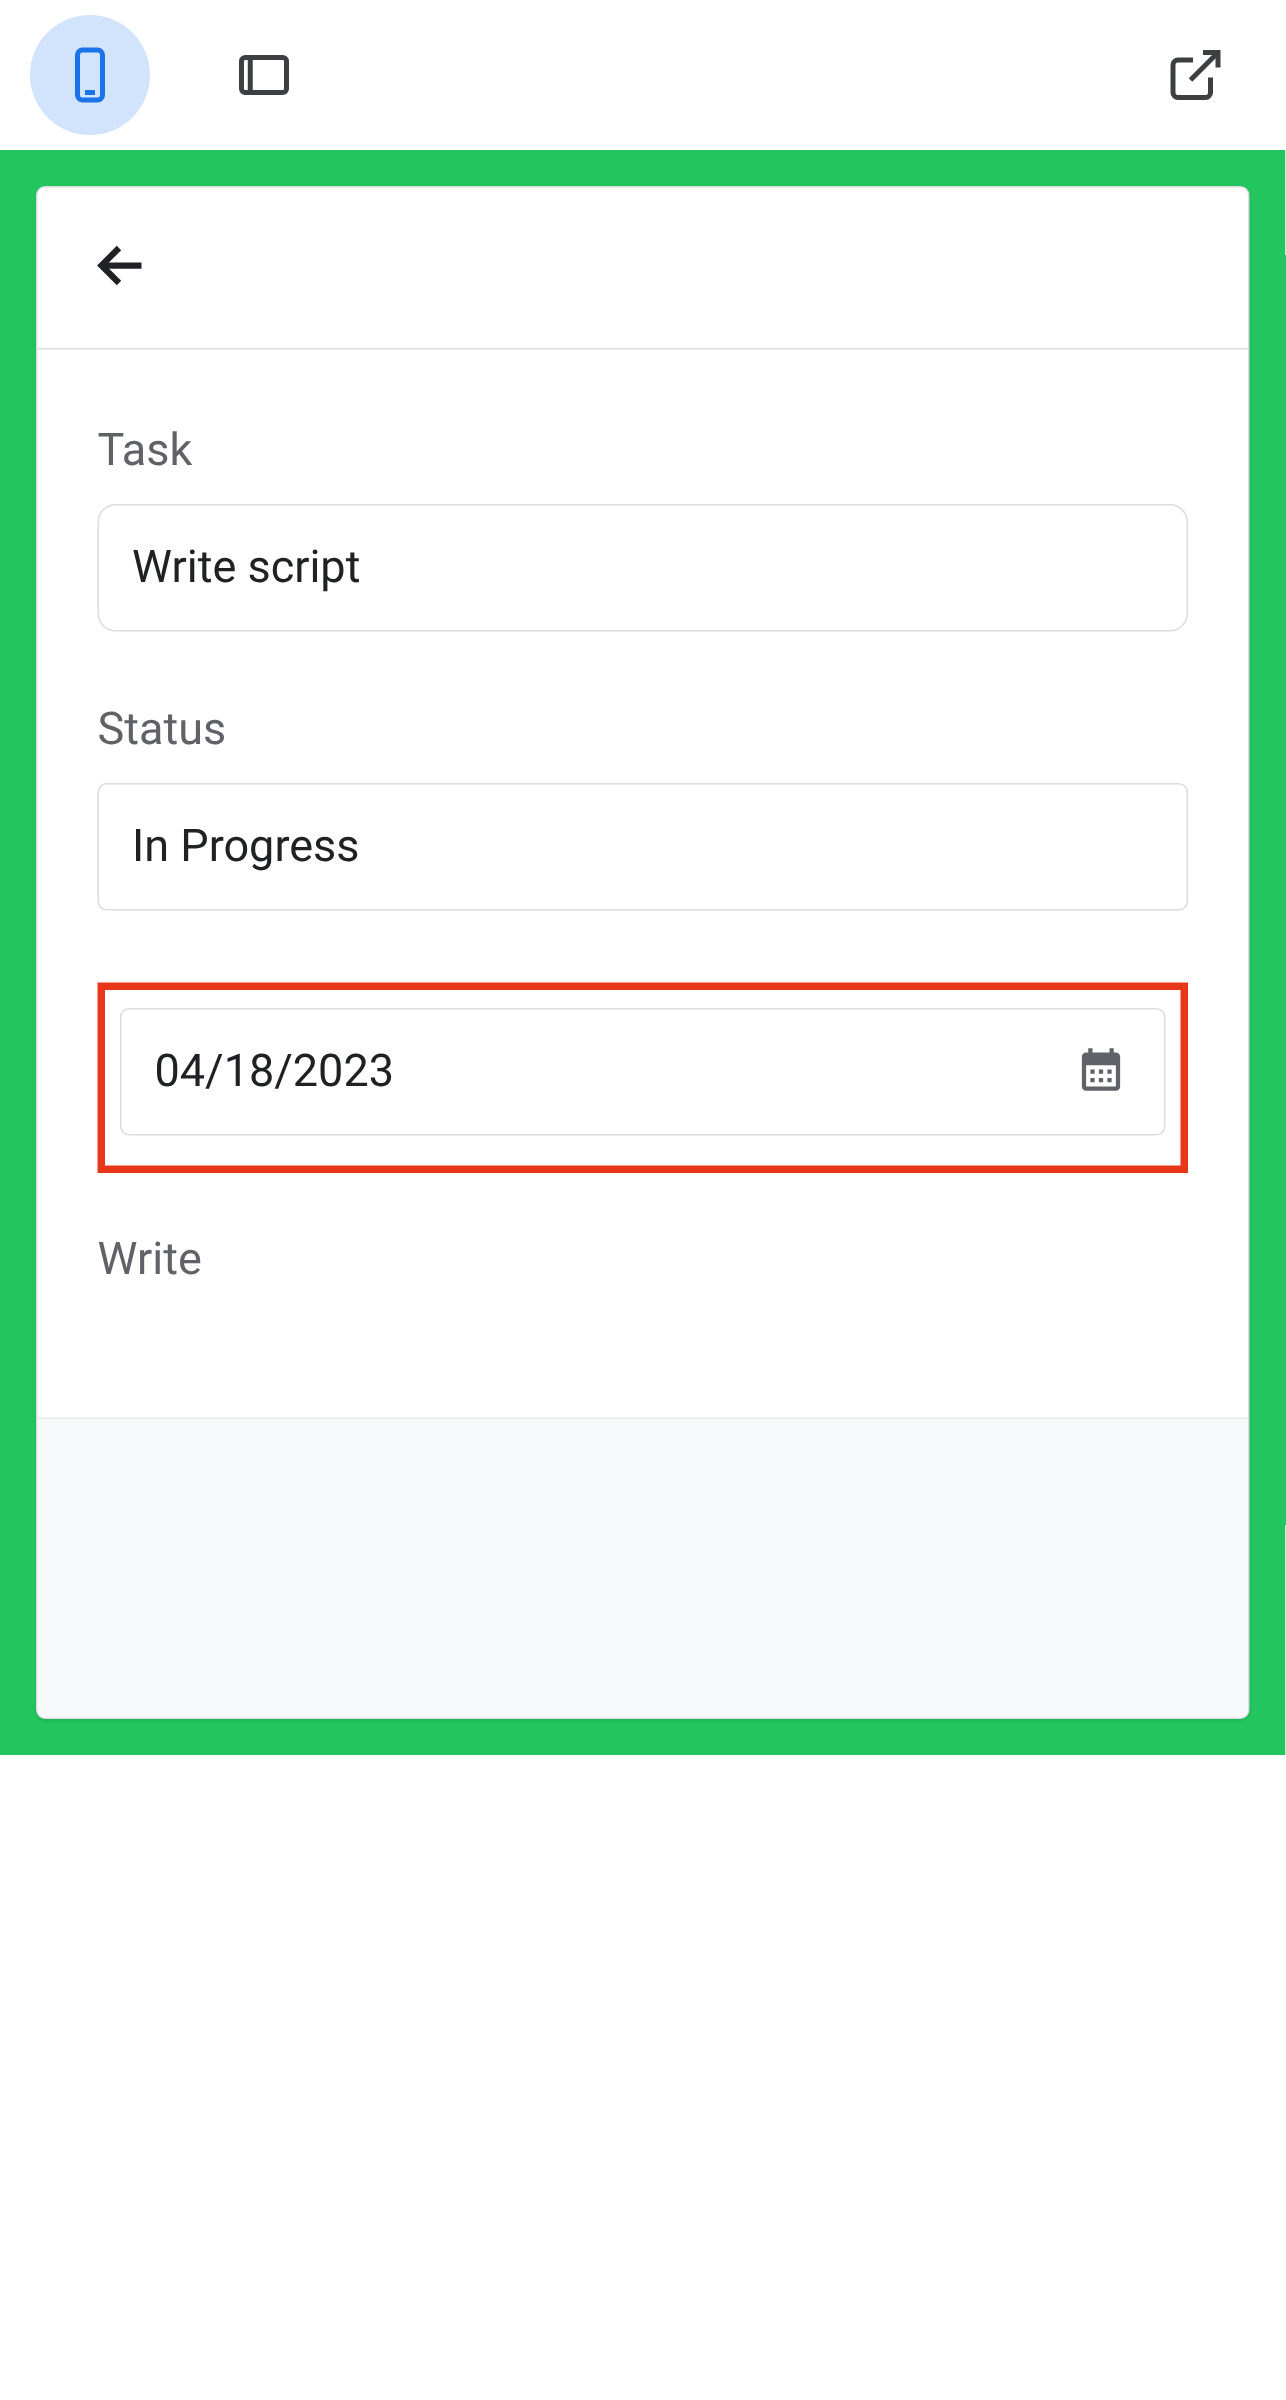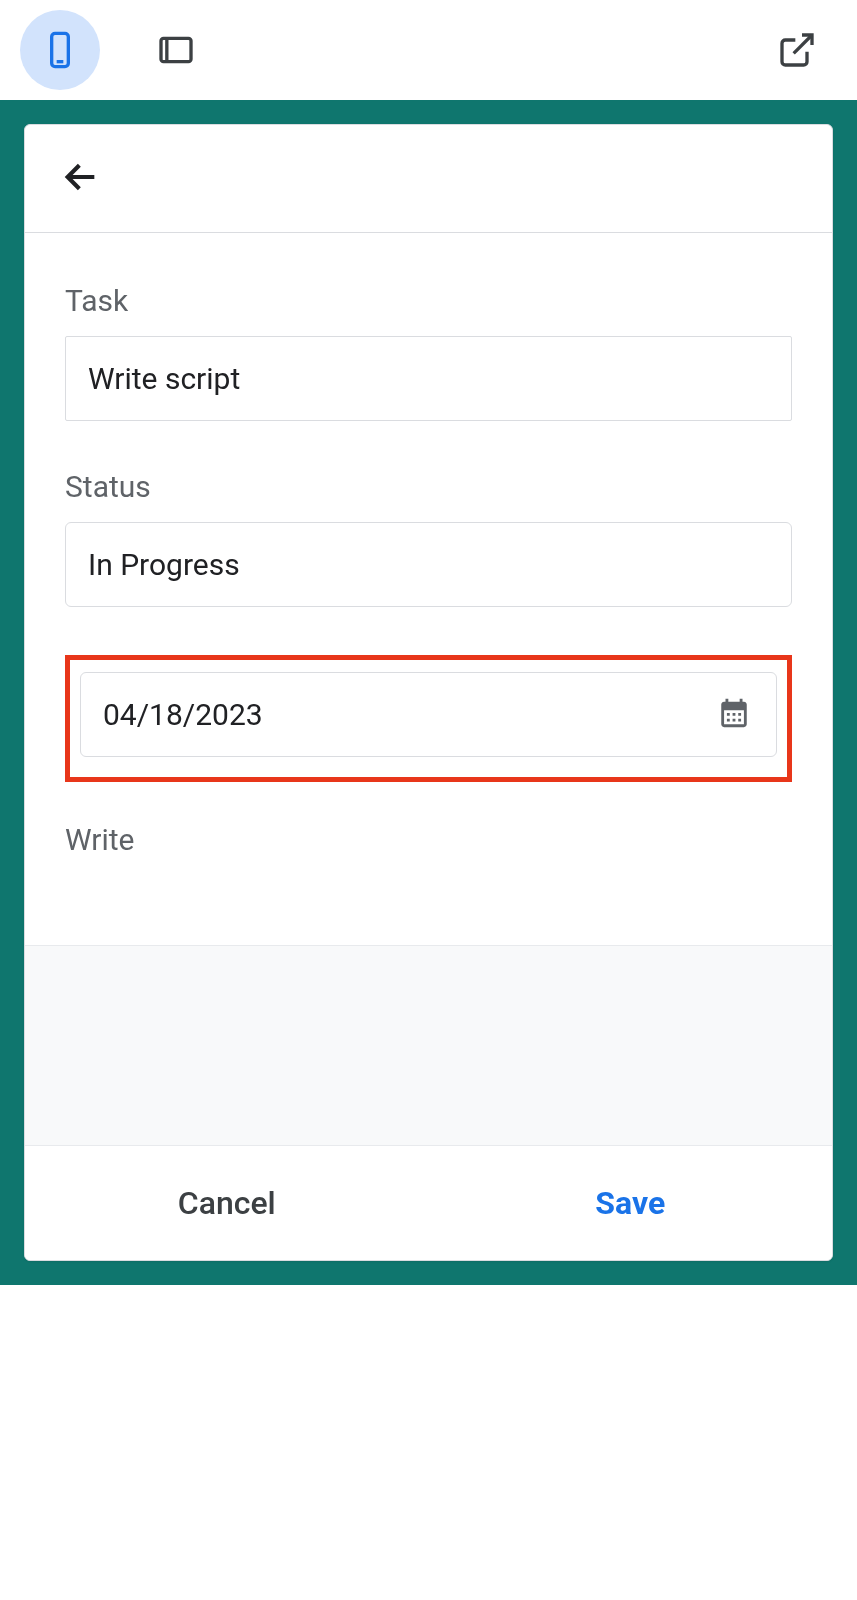--- a/index.html
+++ b/index.html
@@ -42,21 +42,21 @@
     }
     .icon-button.active {
       background: #d2e3fc;
     }
     .icon-button svg {
       width: 40px;
       height: 40px;
     }
     .content-area {
       padding: 24px;
-      background: #0f766e;
+      background: #22c55e;
     }
     .card {
       background: #ffffff;
       border-radius: 6px;
       border: 1px solid #dadce0;
       overflow: hidden;
       box-shadow: 0 1px 2px rgba(0,0,0,0.08);
     }
     .card-header {
       padding: 28px 32px;
@@ -82,21 +82,21 @@
       font-size: 30px;
       color: #5f6368;
       margin-bottom: 18px;
       display: block;
     }
     .text-input {
       width: 100%;
       padding: 24px 22px;
       font-size: 30px;
       border: 1px solid #dadce0;
-      border-radius: 2px;
+      border-radius: 12px;
       color: #202124;
       background: #ffffff;
       font-family: inherit;
     }
     .select-wrapper {
       position: relative;
     }
     .select-input {
       width: 100%;
       padding: 24px 40px 24px 22px;
@@ -237,19 +237,15 @@
       </div>
 
       <div class="field-group">
         <label class="field-label">Write</label>
       </div>
 
     </div>
 
     <div class="spacer-section"></div>
 
-    <div class="footer-buttons">
-      <button class="footer-button cancel">Cancel</button>
-      <button class="footer-button save">Save</button>
-    </div>
 
   </div>
 </div>
 
 </body></html>

